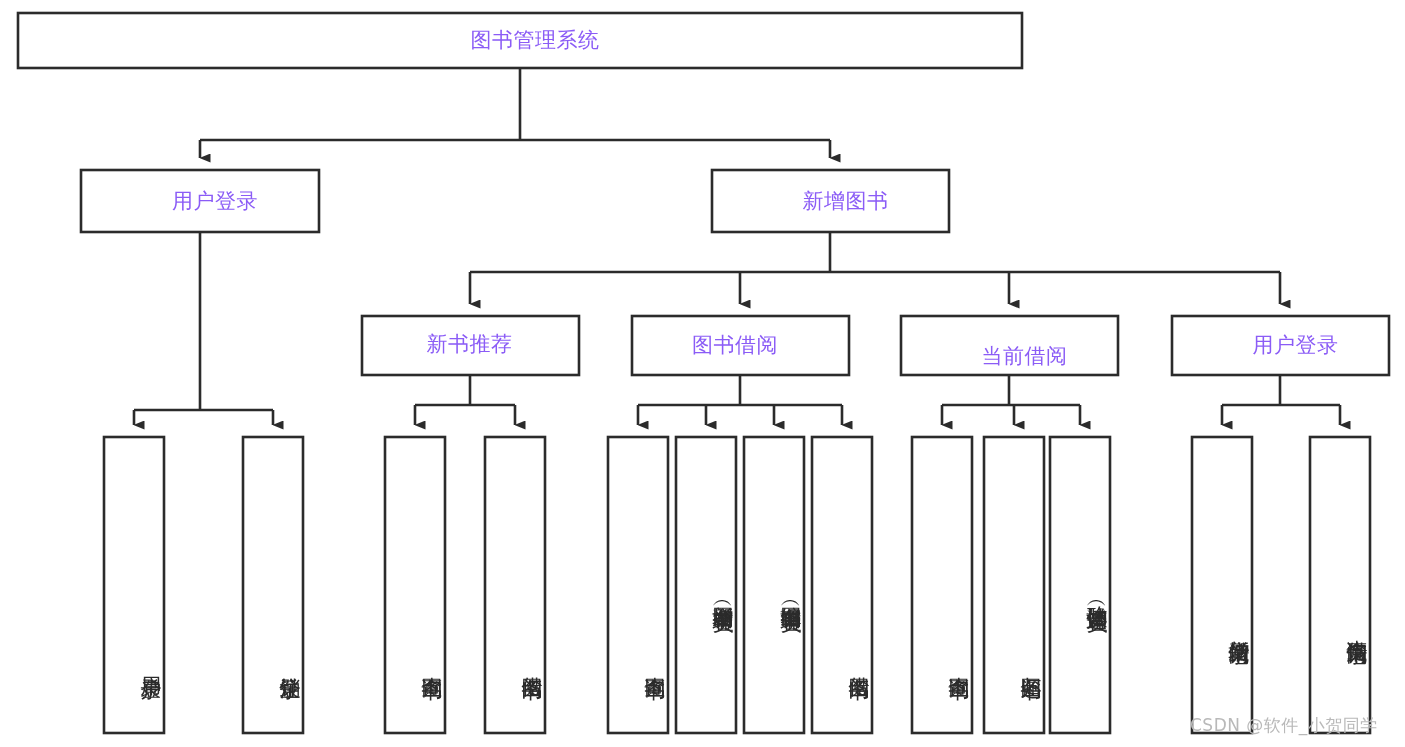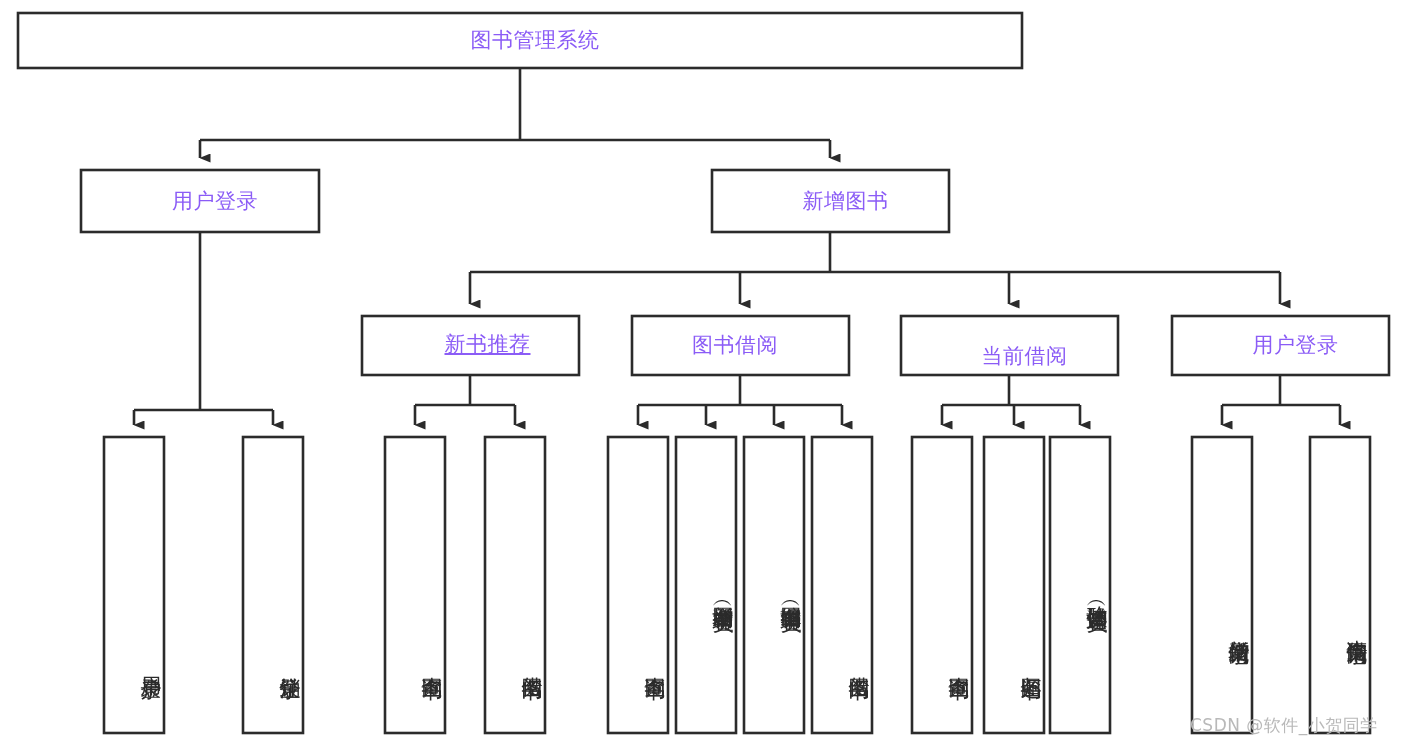--- a/index.html
+++ b/index.html
@@ -162,21 +162,21 @@
       <rect class="node-box" x="1192" y="437" width="60" height="296"></rect>
       <rect class="node-box" x="1310" y="437" width="60" height="296"></rect>
     </g>
   </svg>
 
   <div class="node-label-h" style="left:18px; top:13px; width:1004px; height:55px;">图书管理系统</div>
 
   <div class="node-label-h" style="left:81px; top:170px; width:238px; height:62px;">用户登录</div>
   <div class="node-label-h" style="left:712px; top:170px; width:237px; height:62px;">新增图书</div>
 
-  <div class="node-label-h" style="left:364px; top:316px; width:217px; height:56px;text-decoration:underline;">新书推荐</div>
+  <div class="node-label-h" style="left:346px; top:316px; width:217px; height:56px;">新书推荐</div>
   <div class="node-label-h" style="left:632px; top:316px; width:176px; height:59px;">图书借阅</div>
   <div class="node-label-h" style="left:901px; top:327px; width:217px; height:59px;">当前借阅</div>
   <div class="node-label-h" style="left:1172px; top:316px; width:217px; height:59px;">用户登录</div>
 
   <div class="node-label-v" style="left:104px; top:437px; width:60px; height:296px; padding-top:77px;">用户登录</div>
   <div class="node-label-v" style="left:243px; top:437px; width:60px; height:296px; padding-top:77px;">注销登录</div>
   <div class="node-label-v" style="left:385px; top:437px; width:60px; height:296px; padding-top:77px;">查询图书</div>
   <div class="node-label-v" style="left:485px; top:437px; width:60px; height:296px; padding-top:77px;">借阅图书</div>
   <div class="node-label-v" style="left:608px; top:437px; width:60px; height:296px; padding-top:77px;">查询图书</div>
   <div class="node-label-v" style="left:676px; top:437px; width:60px; height:296px; padding-top:8px;">新增图书（管理员）</div>

